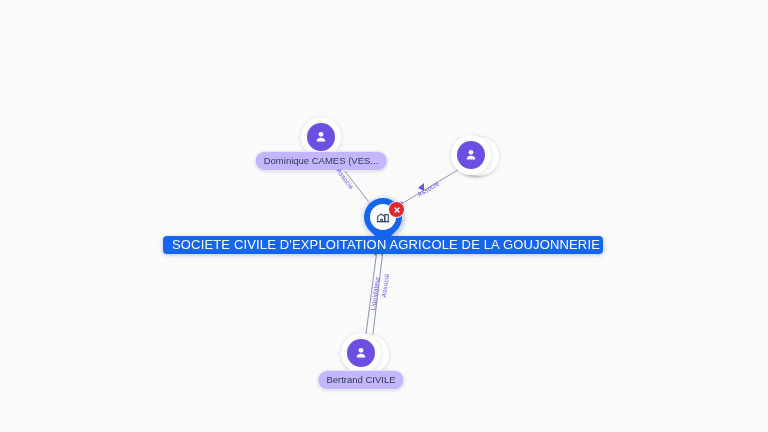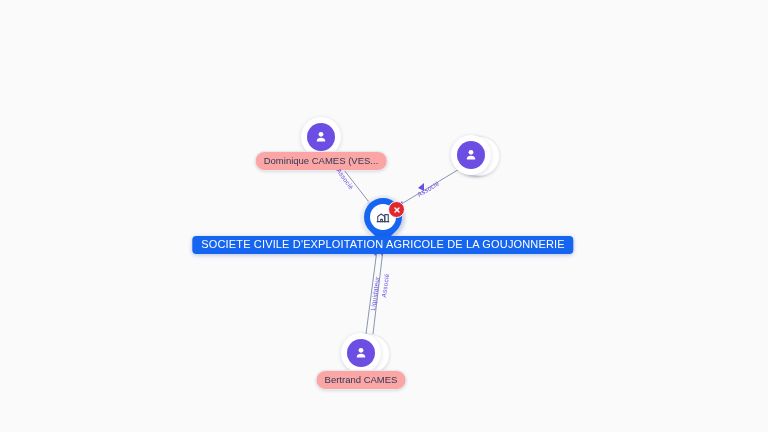--- a/index.html
+++ b/index.html
@@ -66,21 +66,21 @@
     display: flex;
     align-items: center;
     justify-content: center;
   }
   .person-avatar svg { display: block; }
 
   .node-pill {
     position: absolute;
     transform: translateX(-50%);
     white-space: nowrap;
-    background: #fca5a5;
+    background: #c4b5fd;
     border: 1px solid #e7e9ef;
     border-radius: 11px;
     padding: 3px 8px 4px 8px;
     font-size: 9.5px;
     line-height: 11px;
     color: #2b3a55;
     box-shadow: 0 1px 3px rgba(30,40,70,0.14);
   }
 
   
@@ -138,22 +138,22 @@
   }
   .status-badge svg { display: block; }
 
   .company-pill {
     position: absolute;
     transform: translateX(-50%);
     white-space: nowrap;
     background: #1565f0;
     color: #ffffff;
     border-radius: 4px;
-    padding: 3px 9px 4px 9px;
-    font-size: 11px;
+    padding: 3px 3px 4px 9px;
+    font-size: 13px;
     line-height: 11px;
     font-weight: normal;
     letter-spacing: 0.15px;
     box-shadow: 0 1px 4px rgba(20,60,150,0.3);
   }
 
   
   .edge-label {
     position: absolute;
     font-size: 6.5px;
@@ -224,21 +224,21 @@
     <div class="stack-card stack-c3"></div>
     <div class="person-ring">
       <div class="person-avatar">
         <svg width="16" height="16" viewBox="0 0 24 24" fill="#ffffff">
           <circle cx="12" cy="8" r="3.6"></circle>
           <path d="M12 13.2c-3.7 0-6.3 2-6.3 4.2v1.2h12.6v-1.2c0-2.2-2.6-4.2-6.3-4.2z"></path>
         </svg>
       </div>
     </div>
   </div>
-  <div class="node-pill" style="left:361px; top:370px;">Bertrand CAMES</div>
+  <div class="node-pill" style="left:361px; top:370px;">Bertrand CIVILE</div>
 
   <div class="company-node" style="left:383px; top:220px;">
     <div class="company-halo"></div>
     <div class="pin-shape"></div>
     <div class="pin-inner">
       <svg width="14" height="14" viewBox="0 0 24 24" fill="none" stroke="#3a4a66" stroke-width="1.9" stroke-linecap="round" stroke-linejoin="round">
         <path d="M3 20V11l6-4 6 4v9"></path>
         <path d="M15 20V8h6v12"></path>
         <path d="M2 20h20"></path>
         <path d="M8 20v-4h3v4"></path>

